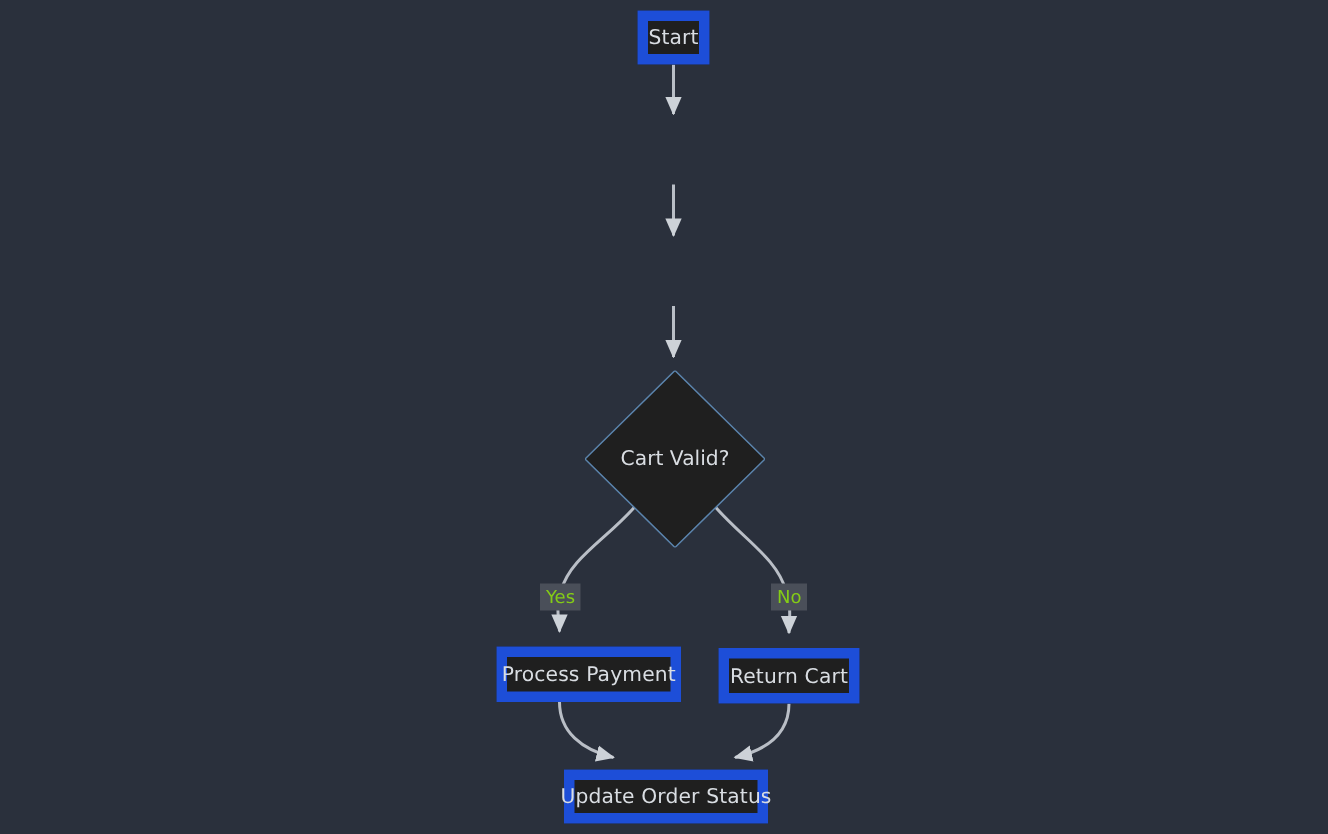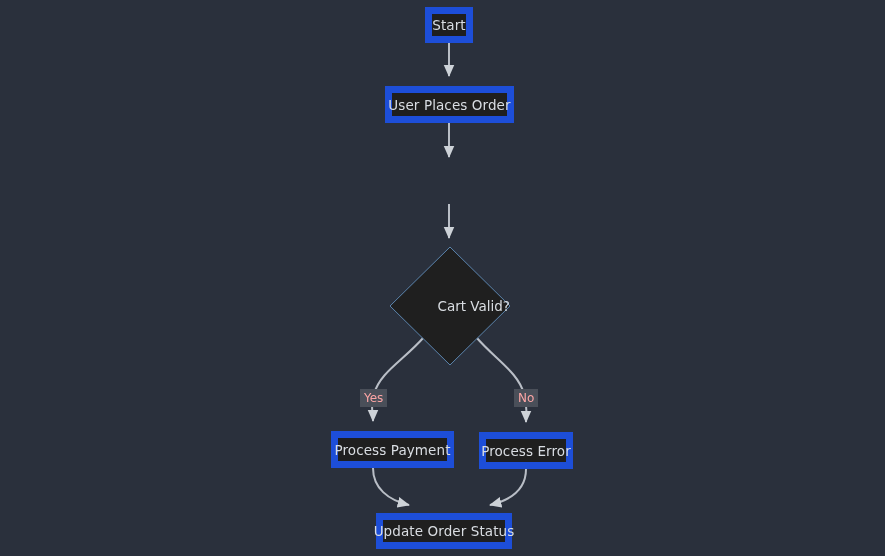--- a/index.html
+++ b/index.html
@@ -60,21 +60,21 @@
   .decision .node-label {
     position: relative;
     z-index: 3;
     color: #d9dde2;
     font-size: 13.5px;
     white-space: nowrap;
   }
   .edge-label {
     position: absolute;
     background: #4a4f59;
-    color: #fca5a5;
+    color: #84cc16;
     font-size: 12px;
     line-height: 16px;
     padding: 1px 4px;
     z-index: 3;
     white-space: nowrap;
   }
 </style>
 </head>
 <body>
 
@@ -101,45 +101,42 @@
       <path d="M 373,468 C 373,488 388,500 409,505" marker-end="url(#arrowhead)"></path>
 
       <path d="M 526,469 C 526,489 511,500 490,505" marker-end="url(#arrowhead)"></path>
     </g>
   </svg>
 
   <div class="node" style="left:425px; top:7px; width:48px; height:36px;">
     <span class="node-label">Start</span>
   </div>
 
-  <div class="node" style="left:385px; top:86px; width:129px; height:37px;">
-    <span class="node-label">User Places Order</span>
-  </div>
 
 
-  <div class="decision" style="left:390px; top:247px; width:120px; height:118px;justify-content:flex-end;">
+  <div class="decision" style="left:390px; top:247px; width:120px; height:118px;">
     <svg class="diamond-shape" viewBox="0 0 120 118" preserveAspectRatio="none">
       <polygon points="60,0 120,59 60,118 0,59" fill="#1f1f1f" stroke="#5b84ad" stroke-width="1"></polygon>
     </svg>
     <span class="node-label">Cart Valid?</span>
   </div>
 
   <div class="edge-label" style="left:360px; top:389px;">
     <span>Yes</span>
   </div>
 
   <div class="edge-label" style="left:514px; top:389px;">
     <span>No</span>
   </div>
 
   <div class="node" style="left:312px; top:431px; width:123px; height:37px;margin-left:19px;">
     <span class="node-label">Process Payment</span>
   </div>
 
   <div class="node" style="left:479px; top:432px; width:94px; height:37px;">
-    <span class="node-label">Process Error</span>
+    <span class="node-label">Return Cart</span>
   </div>
 
   <div class="node" style="left:376px; top:513px; width:136px; height:36px;">
     <span class="node-label">Update Order Status</span>
   </div>
 
 </div>
 
 </body></html>

